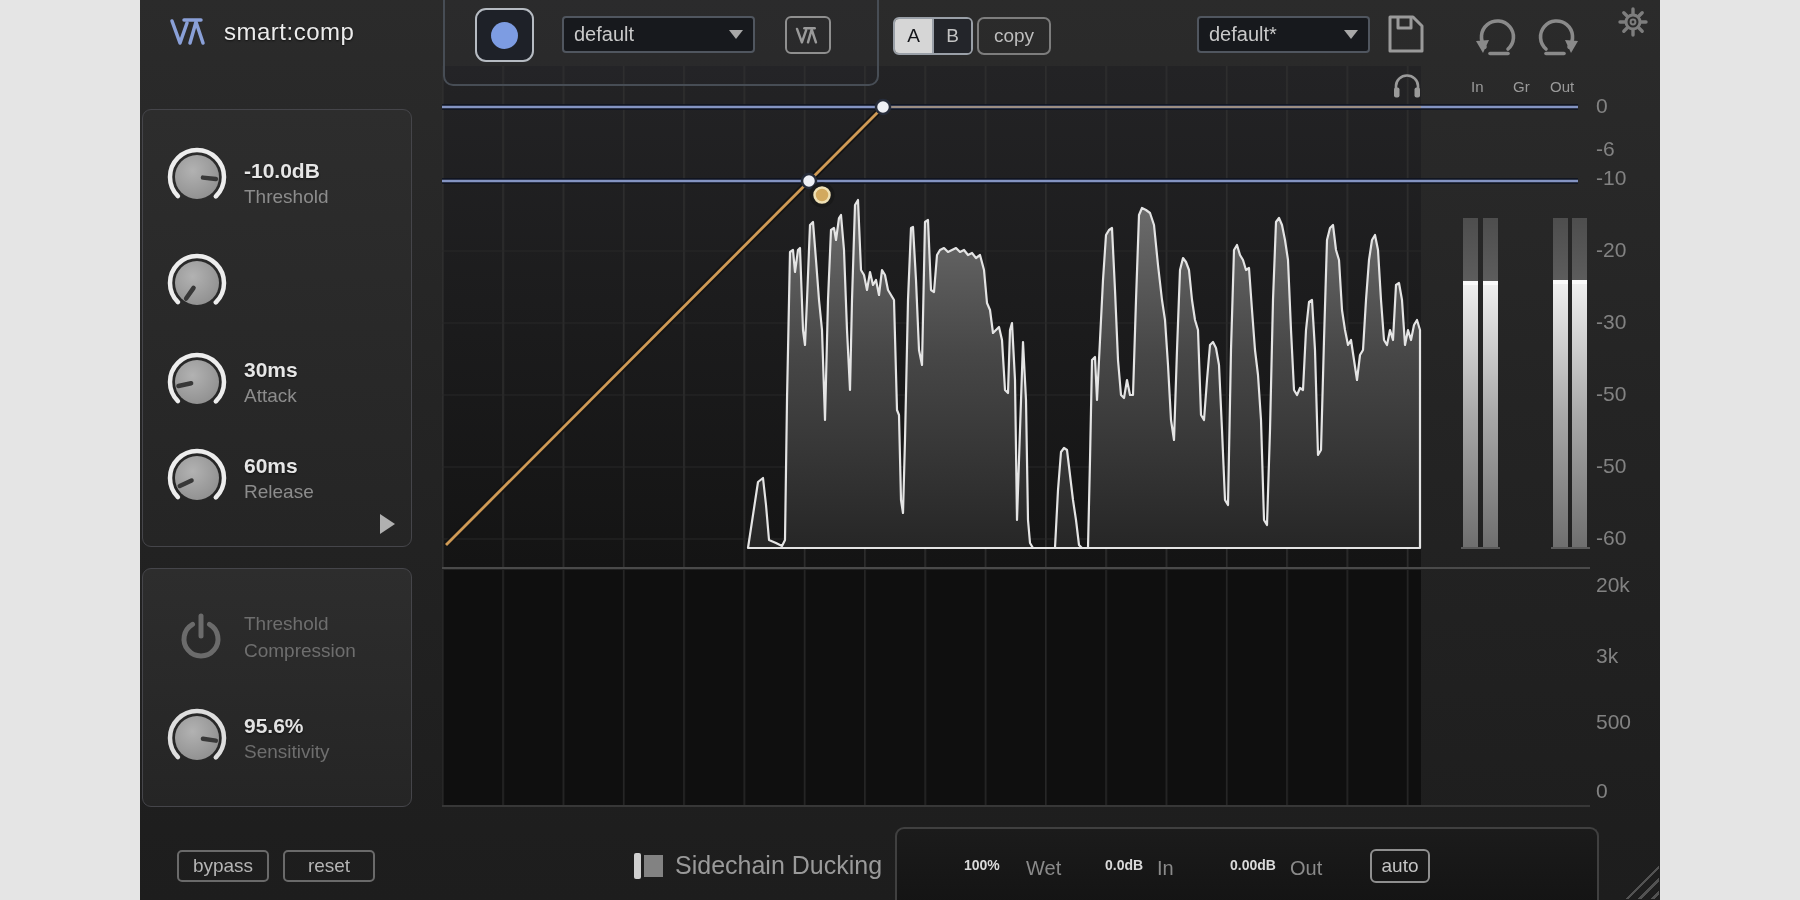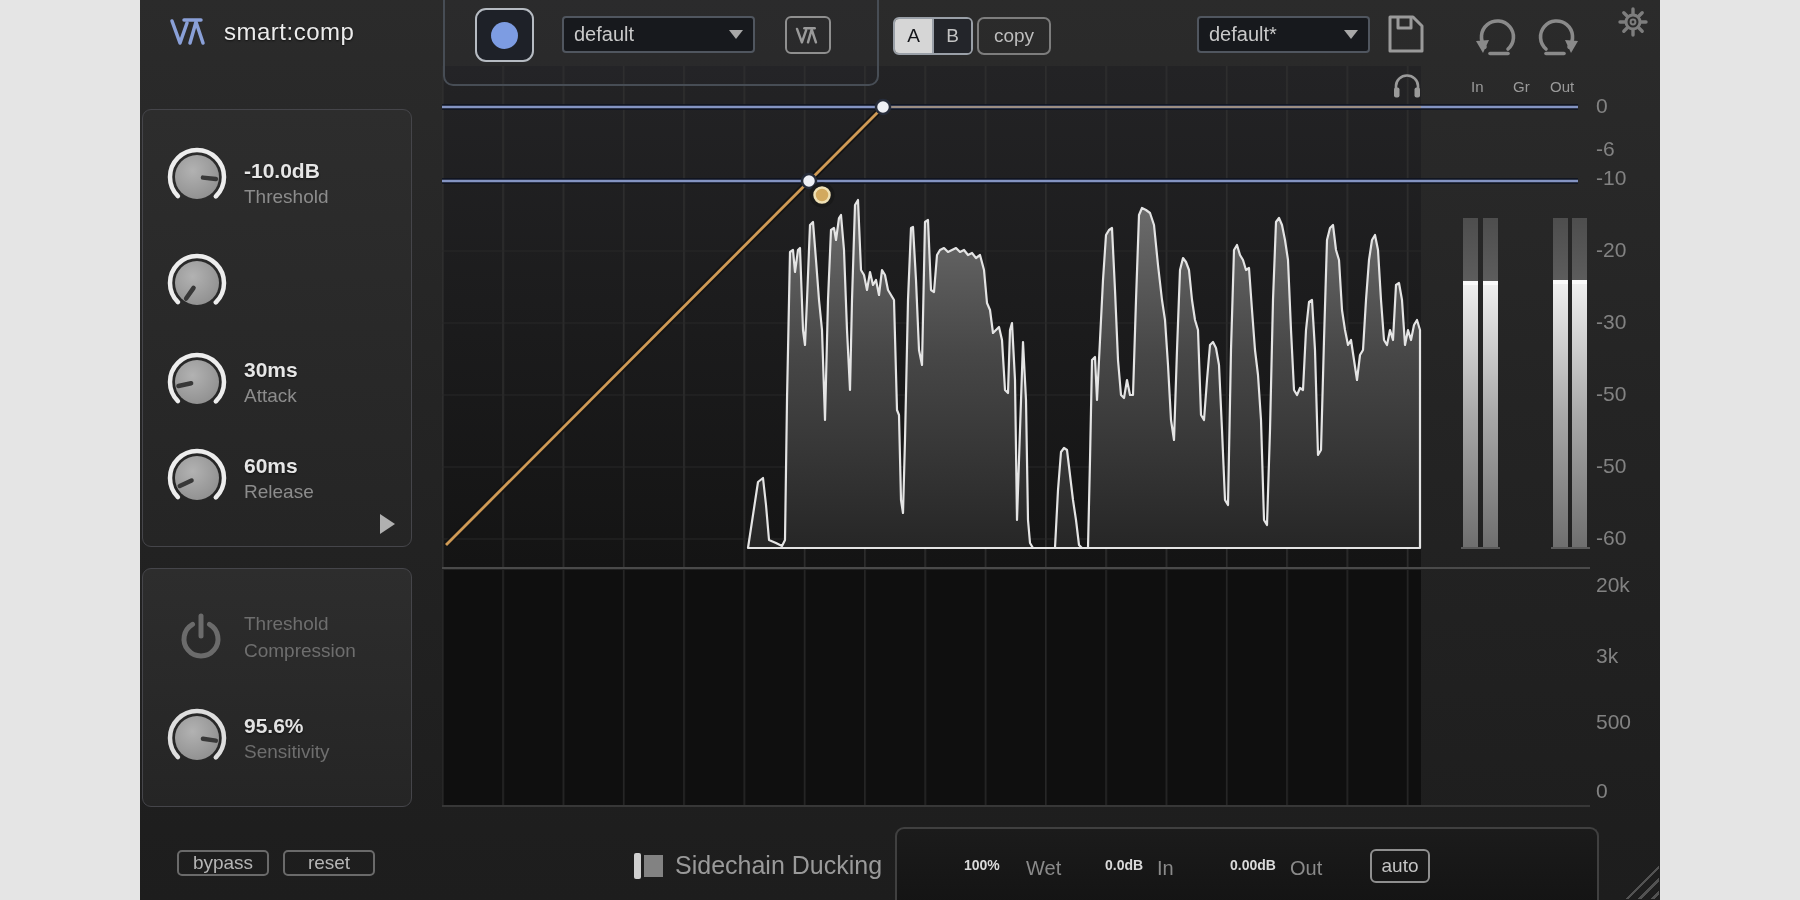--- a/index.html
+++ b/index.html
@@ -40,21 +40,21 @@
   .dim .kval{color:#e2e2e2;}
   .dim .klab{color:#6e6e6e;}
   .dimlab{font-size:19px;color:#6e6e6e;line-height:24px;}
   .expander{position:absolute;left:240px;top:514px;width:0;height:0;border-top:10px solid transparent;
             border-bottom:10px solid transparent;border-left:15px solid #b0b0b0;cursor:pointer;}
 
   
   .tick{position:absolute;left:1456px;font-size:21px;color:#828282;}
 
   
-  .f-btn{position:absolute;top:850px;height:26px;border:2px solid #6a6a6a;border-radius:5px;color:#b5b5b5;
+  .f-btn{position:absolute;top:850px;height:32px;border:2px solid #6a6a6a;border-radius:5px;color:#b5b5b5;
          font-size:19px;display:flex;align-items:center;justify-content:center;cursor:pointer;box-sizing:border-box;}
   .sidechain{position:absolute;left:494px;top:851px;display:flex;align-items:center;cursor:pointer;}
   .sc-bar{width:7px;height:26px;background:#cfcfcf;border-radius:2px;}
   .sc-square{width:19px;height:22px;background:#828282;margin-left:3px;}
   .sc-label{margin-left:12px;font-size:25px;color:#9a9a9a;}
   .values-panel{position:absolute;left:755px;top:827px;width:700px;height:74px;border:2px solid #404040;
                 border-bottom:none;border-radius:9px 9px 0 0;background:linear-gradient(180deg,#1b1b1b,#141414);}
   .vp-val{position:absolute;top:28px;font-size:14px;font-weight:bold;color:#dadada;}
   .vp-lab{position:absolute;top:28px;font-size:20px;color:#8a8a8a;}
   .auto-btn{position:absolute;left:473px;top:20px;width:60px;height:34px;border:2px solid #8f8f8f;border-radius:6px;

